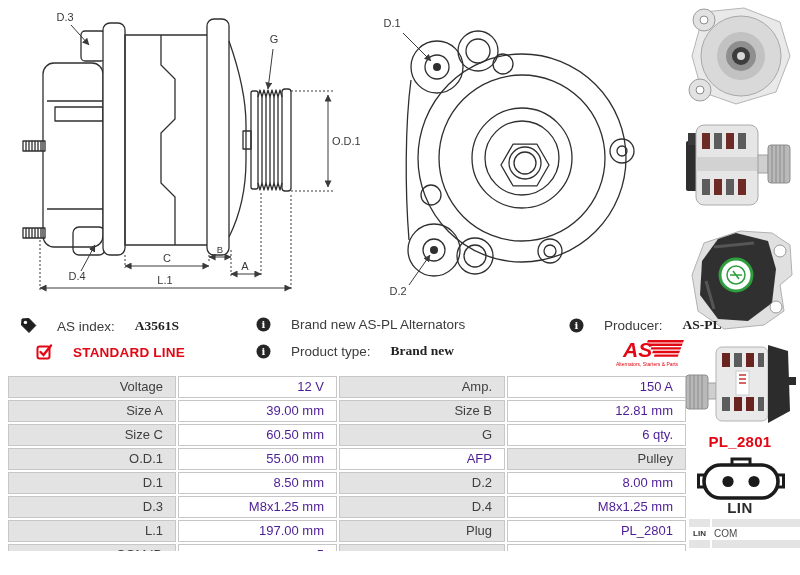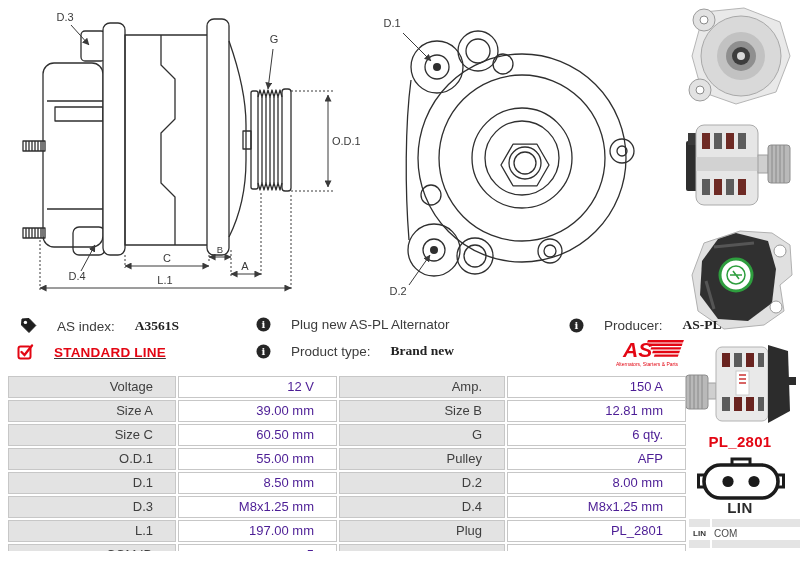--- a/index.html
+++ b/index.html
@@ -11,21 +11,21 @@
   
   .info-item{position:absolute;display:flex;align-items:flex-end;gap:20px;font-size:13.5px;color:#3c3c3c;white-space:nowrap;}
   .info-item b{color:#222;font-family:Liberation Serif, serif;}
   .red-line{color:#e30613;font-weight:bold;letter-spacing:.2px;}
 
   
   .spec{position:absolute;left:8px;top:376px;width:678px;
         display:grid;grid-template-columns:168px 159px 166px 179px;
         grid-auto-rows:22px;gap:2px;font-size:13px;}
   .spec .cell{border:1px solid #c7c7c7;line-height:20px;text-align:right;
-              padding-right:22px;box-sizing:border-box;overflow:hidden;}
+              padding-right:12px;box-sizing:border-box;overflow:hidden;}
   .spec .lbl{background:#e3e3e3;color:#3f3f3f;}
   .spec .val{background:#fff;color:#4c1d95;}
 
   
   .plug-name{position:absolute;left:690px;top:433px;width:100px;text-align:center;
              font-size:15px;font-weight:bold;color:#e30613;letter-spacing:.3px;}
   .pin-label{position:absolute;left:690px;top:499px;width:100px;text-align:center;
              font-size:15px;font-weight:bold;color:#2b2b2b;letter-spacing:.5px;}
 
   
@@ -267,33 +267,33 @@
     </svg>
     <span>AS index:</span>
     <b>A3561S</b>
   </div>
 
   <div class="info-item" style="left:256px;top:317px;">
     <svg width="15" height="15" viewBox="0 0 15 15">
       <circle cx="7.5" cy="7.5" r="7" fill="#262626"></circle>
       <text x="7.5" y="11.4" text-anchor="middle" font-family="DejaVu Serif,serif" font-weight="bold" font-size="10" fill="#fff">i</text>
     </svg>
-    <span>Plug new AS-PL Alternator</span>
+    <span>Brand new AS-PL Alternators</span>
   </div>
 
   <div class="info-item" style="left:569px;top:317px;">
     <svg width="15" height="15" viewBox="0 0 15 15">
       <circle cx="7.5" cy="7.5" r="7" fill="#262626"></circle>
       <text x="7.5" y="11.4" text-anchor="middle" font-family="DejaVu Serif,serif" font-weight="bold" font-size="10" fill="#fff">i</text>
     </svg>
     <span>Producer:</span>
     <b>AS-PL</b>
   </div>
 
-  <div class="info-item" style="left:17px;top:343px;text-decoration:underline;">
+  <div class="info-item" style="left:36px;top:343px;">
     <svg width="17" height="17" viewBox="0 0 17 17">
       <rect x="1.5" y="3.5" width="12" height="12" rx="2" fill="#fff" stroke="#e30613" stroke-width="2"></rect>
       <path d="M4.5,9 L7.5,12 L15,2.5" fill="none" stroke="#e30613" stroke-width="2.4" stroke-linecap="round"></path>
     </svg>
     <span class="red-line">STANDARD LINE</span>
   </div>
 
   <div class="info-item" style="left:256px;top:343px;">
     <svg width="15" height="15" viewBox="0 0 15 15">
       <circle cx="7.5" cy="7.5" r="7" fill="#262626"></circle>
@@ -326,22 +326,22 @@
     <div class="cell lbl">Size B</div>
     <div class="cell val">12.81 mm</div>
 
     <div class="cell lbl">Size C</div>
     <div class="cell val">60.50 mm</div>
     <div class="cell lbl">G</div>
     <div class="cell val">6 qty.</div>
 
     <div class="cell lbl">O.D.1</div>
     <div class="cell val">55.00 mm</div>
+    <div class="cell val">AFP</div>
     <div class="cell lbl">Pulley</div>
-    <div class="cell val">AFP</div>
 
     <div class="cell lbl">D.1</div>
     <div class="cell val">8.50 mm</div>
     <div class="cell lbl">D.2</div>
     <div class="cell val">8.00 mm</div>
 
     <div class="cell lbl">D.3</div>
     <div class="cell val">M8x1.25 mm</div>
     <div class="cell lbl">D.4</div>
     <div class="cell val">M8x1.25 mm</div>

